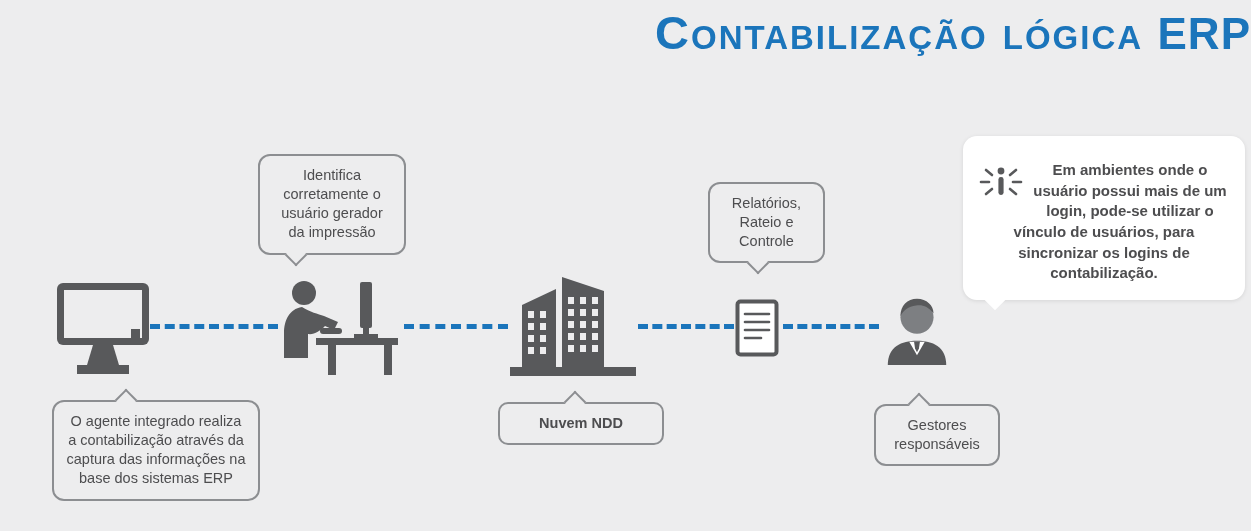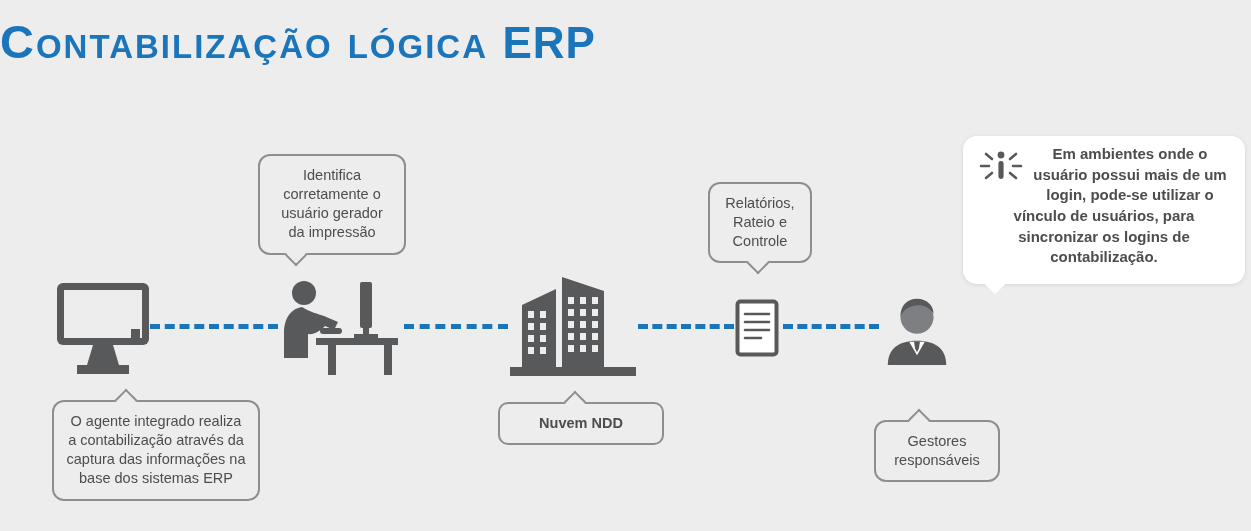--- a/index.html
+++ b/index.html
@@ -6,22 +6,22 @@
   html,body { margin:0; padding:0; }
   body { font-family:"Liberation Sans", sans-serif; background:#ededee; }
 
   .canvas {
     position:relative; width:1251px; height:531px;
     background:#ededee; overflow:hidden;
   }
 
   
   .title {
-    position:absolute; top:14px; left:0; width:100%;
-    text-align:left; color:#1b75bb; white-space:nowrap;
+    position:absolute; top:5px; left:0; width:100%;
+    text-align:right; color:#1b75bb; white-space:nowrap;
   }
   .title .main {
     font-variant:small-caps; font-size:47px; font-weight:600; letter-spacing:2px;
   }
   .title .suffix {
     font-size:44px; font-weight:800; letter-spacing:1px; margin-left:10px;
   }
 
   
   .dash {
@@ -39,21 +39,21 @@
     position:absolute; width:16px; height:16px; background:#ededee;
     transform:rotate(45deg);
   }
   .tail-up   { top:-10px;    border-top:2px solid #8c8e91; border-left:2px solid #8c8e91; }
   .tail-down { bottom:-10px; border-bottom:2px solid #8c8e91; border-right:2px solid #8c8e91; }
   .bubble b { font-weight:bold; }
 
   
   .note {
     position:absolute; left:963px; top:136px; width:282px;
-    background:#ffffff; border-radius:14px; padding:8px 15px 16px 15px;
+    background:#ffffff; border-radius:14px; padding:24px 15px 16px 15px;
     color:#4d4d4f; font-size:15px; font-weight:bold; line-height:1.38;
     text-align:center; box-shadow:0 1px 4px rgba(0,0,0,0.10);
   }
   .note-tail {
     position:absolute; left:24px; bottom:-7px; width:16px; height:16px;
     background:#ffffff; transform:rotate(45deg);
   }
   .note-icon {
     float:left; width:46px; height:40px; margin:2px 6px 2px 0;
   }
@@ -153,36 +153,36 @@
       <circle cx="38" cy="27" r="17" fill="#7d7f82"></circle>
       <path d="M21,26 C21,15 28,8 38,8 C48,8 55,15 55,23 C49,16 44,14 37,15 C29,16 24,20 21,26 Z" fill="#58595b"></path>
     </svg>
   </div>
 
   <div class="bubble" style="left:258px; top:154px; width:148px;">
     <span>Identifica corretamente o usuário gerador da impressão</span>
     <span class="tail tail-down" style="left:28px;"></span>
   </div>
 
-  <div class="bubble" style="left:708px; top:182px; width:104px;">
+  <div class="bubble" style="left:708px; top:182px; width:117px;">
     <span>Relatórios, Rateio e Controle</span>
     <span class="tail tail-down" style="left:40px;"></span>
   </div>
 
   <div class="bubble" style="left:24px; top:400px; width:208px;margin-left:28px;">
     <span>O agente integrado realiza a contabilização através da captura das informações na base dos sistemas ERP</span>
     <span class="tail tail-up" style="left:64px;"></span>
   </div>
 
   <div class="bubble" style="left:498px; top:402px; width:166px;border-radius:10px;">
     <b>Nuvem NDD</b><br>
     <span class="tail tail-up" style="left:67px;"></span>
   </div>
 
-  <div class="bubble" style="left:874px; top:420px; width:126px;">
+  <div class="bubble" style="left:874px; top:404px; width:126px;">
     <span>Gestores responsáveis</span>
     <span class="tail tail-up" style="left:35px;"></span>
   </div>
 
   <div class="note">
     <span class="note-icon">
       <svg width="46" height="40" viewBox="0 0 46 40">
         <g stroke="#58595b" stroke-width="2.6" stroke-linecap="round">
           <line x1="3" y1="20" x2="11" y2="20"></line>
           <line x1="35" y1="20" x2="43" y2="20"></line>

